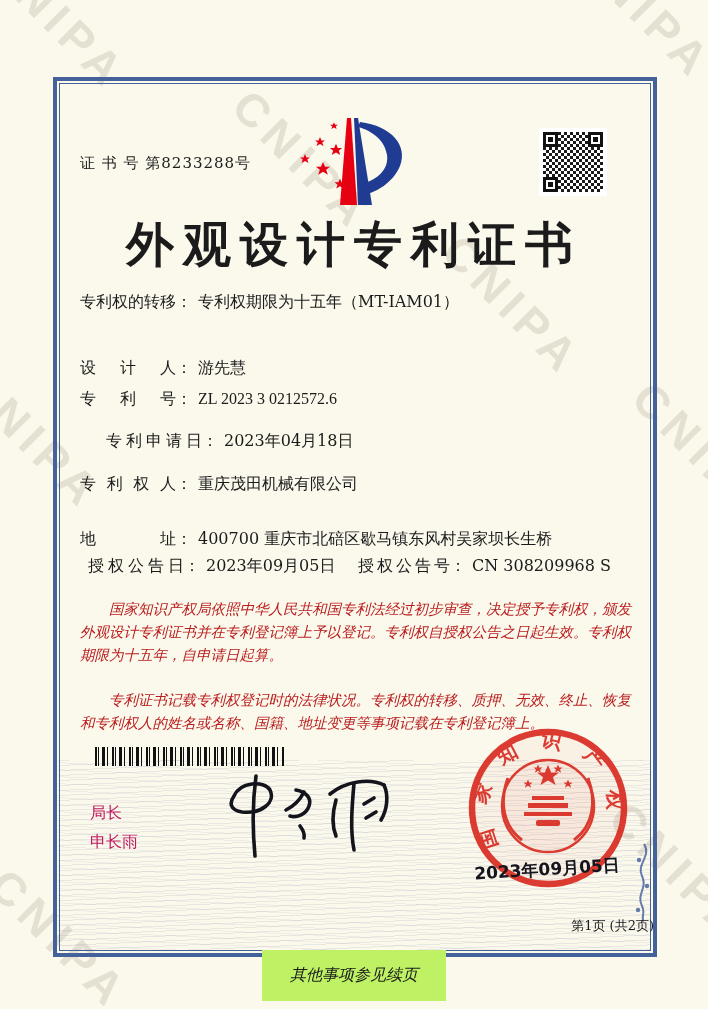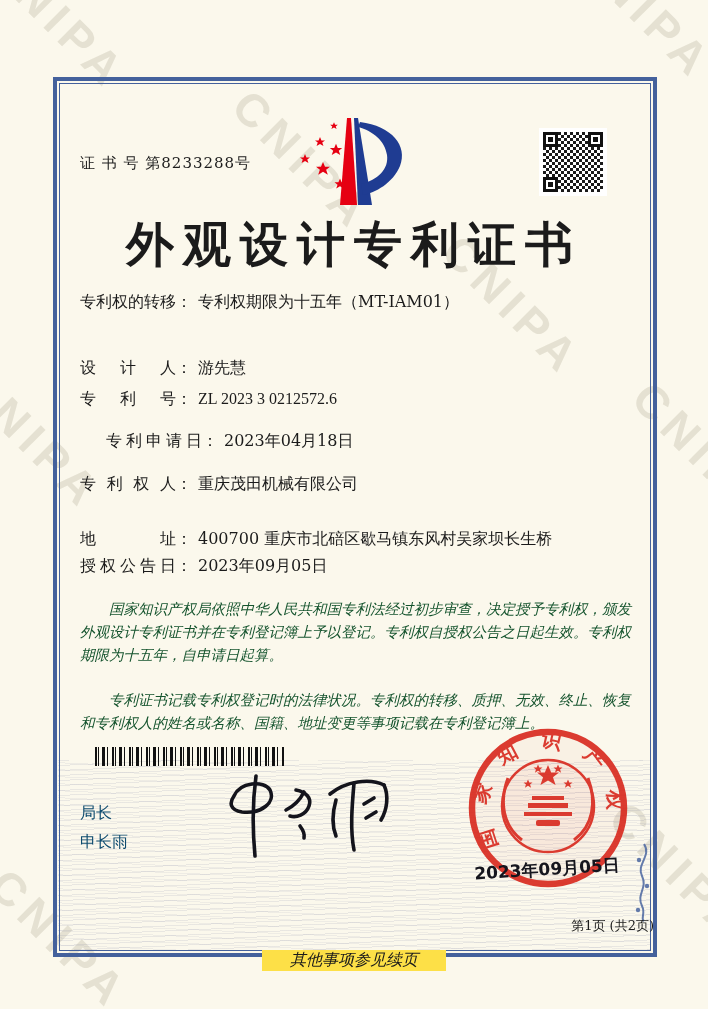--- a/index.html
+++ b/index.html
@@ -24,38 +24,38 @@
   .finder i{position:absolute;left:2px;top:2px;width:5px;height:5px;background:#111;display:block;}
   .doc-title{position:absolute;left:54px;top:213px;width:600px;text-align:center;
       font-size:48px;font-weight:bold;letter-spacing:9px;z-index:2;}
   .fields{position:absolute;left:80px;top:292px;width:552px;z-index:2;}
   .frow{position:absolute;left:0;white-space:nowrap;font-size:16px;}
   .flabel{display:inline-block;width:96px;text-align:justify;text-align-last:justify;}
   .flabel2{display:inline-block;width:92px;text-align:justify;text-align-last:justify;}
   .fval{margin-left:6px;}
   .col2{position:absolute;left:270px;top:0;white-space:nowrap;}
   .paras{position:absolute;left:80px;top:598px;width:552px;z-index:2;}
-  .paras p{margin:0;text-indent:2em;font-size:14.5px;line-height:23px;font-style:italic;color:#14532d;}
+  .paras p{margin:0;text-indent:2em;font-size:14.5px;line-height:23px;font-style:italic;color:#b91c1c;}
   .paras p + p{margin-top:22px;}
   .barcode{position:absolute;left:95px;top:747px;width:190px;height:19px;z-index:2;
       background:repeating-linear-gradient(90deg,
         #111 0 2px, rgba(0,0,0,0) 2px 3px,
         #111 3px 4px, rgba(0,0,0,0) 4px 7px,
         #111 7px 10px, rgba(0,0,0,0) 10px 12px,
         #111 12px 13px, rgba(0,0,0,0) 13px 17px);}
-  .officer{position:absolute;left:80px;top:798px;z-index:2;
-      font-family:"DejaVu Sans","Liberation Sans",sans-serif;font-size:16px;line-height:29px;color:#0c4a6e;}
+  .officer{position:absolute;left:90px;top:798px;z-index:2;
+      font-family:"DejaVu Sans","Liberation Sans",sans-serif;font-size:16px;line-height:29px;color:#be185d;}
   .signature{position:absolute;left:212px;top:770px;z-index:2;}
   .seal{position:absolute;left:456px;top:722px;z-index:3;}
   .seal-date{position:absolute;left:462px;top:858px;width:170px;text-align:center;z-index:4;
       font-family:"DejaVu Sans","Liberation Sans",sans-serif;font-size:17px;font-weight:bold;
       color:#15151d;transform:rotate(-3.5deg);}
   .page-info{position:absolute;left:54px;top:917px;width:600px;text-align:right;font-size:13px;z-index:2;}
-  .cont-note{position:absolute;left:50%;top:950px;transform:translateX(-50%);background:#fde047;
-      padding:0 28px;font-size:16px;font-style:italic;white-space:nowrap;z-index:4;}
+  .cont-note{position:absolute;left:50%;top:950px;transform:translateX(-50%);background:#bef264;
+      padding:15px 28px;font-size:16px;font-style:italic;white-space:nowrap;z-index:4;}
   .ornament{position:absolute;left:630px;top:842px;z-index:2;opacity:.85;}
 </style>
 </head>
 <body>
 
 <div class="page">
 
   <span class="wm" style="left:-30px;top:-8px;">CNIPA</span>
   <span class="wm" style="left:556px;top:-18px;">CNIPA</span>
   <span class="wm" style="left:215px;top:133px;">CNIPA</span>
@@ -117,23 +117,26 @@
     </div>
     <div class="frow" style="top:139px;margin-left:26px;">
       <span class="flabel">专利申请日</span><span>：</span><span class="fval">2023年04月18日</span>
     </div>
     <div class="frow" style="top:182px;">
       <span class="flabel">专利权人</span><span>：</span><span class="fval">重庆茂田机械有限公司</span>
     </div>
     <div class="frow" style="top:237px;">
       <span class="flabel">地址</span><span>：</span><span class="fval">400700 重庆市北碚区歇马镇东风村吴家坝长生桥</span>
     </div>
-    <div class="frow" style="top:264px;width:552px;">
+    <div class="frow" style="top:264px;width:552px;margin-left:8px;">
       <span>
         <span class="flabel">授权公告日</span><span>：</span><span class="fval">2023年09月05日</span>
+      </span>
+      <span class="col2">
+        <span class="flabel2">授权公告号</span><span>：</span><span class="fval">CN 308209968 S</span>
       </span>
     </div>
   </div>
 
   <div class="paras">
     <p>国家知识产权局依照中华人民共和国专利法经过初步审查，决定授予专利权，颁发外观设计专利证书并在专利登记簿上予以登记。专利权自授权公告之日起生效。专利权期限为十五年，自申请日起算。</p>
     <p>专利证书记载专利权登记时的法律状况。专利权的转移、质押、无效、终止、恢复和专利权人的姓名或名称、国籍、地址变更等事项记载在专利登记簿上。</p>
   </div>
 
   <div class="barcode"></div>

